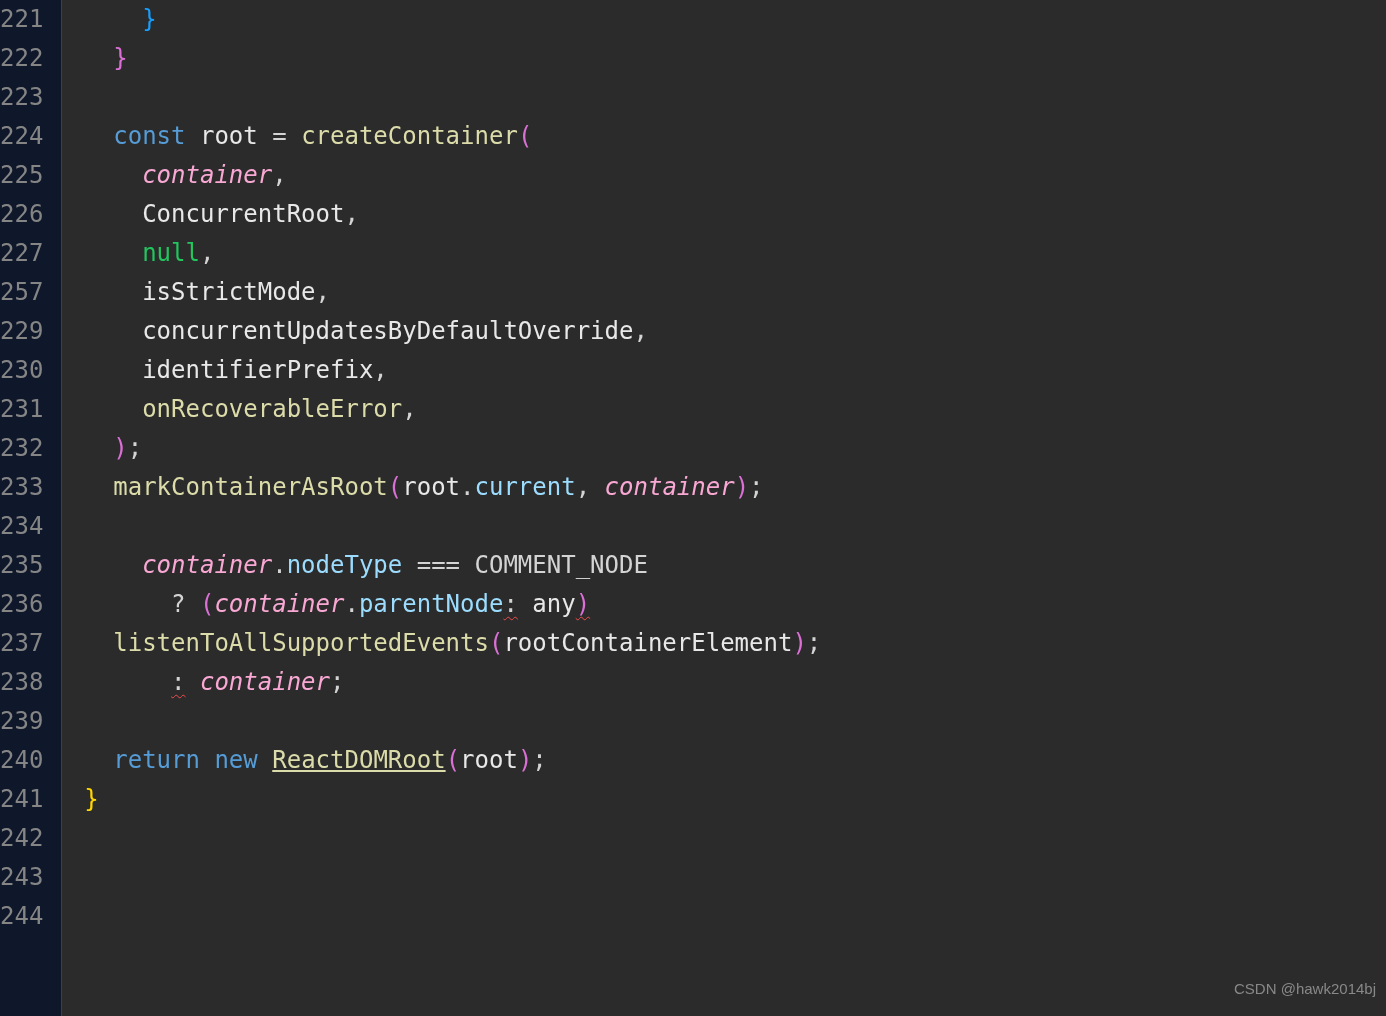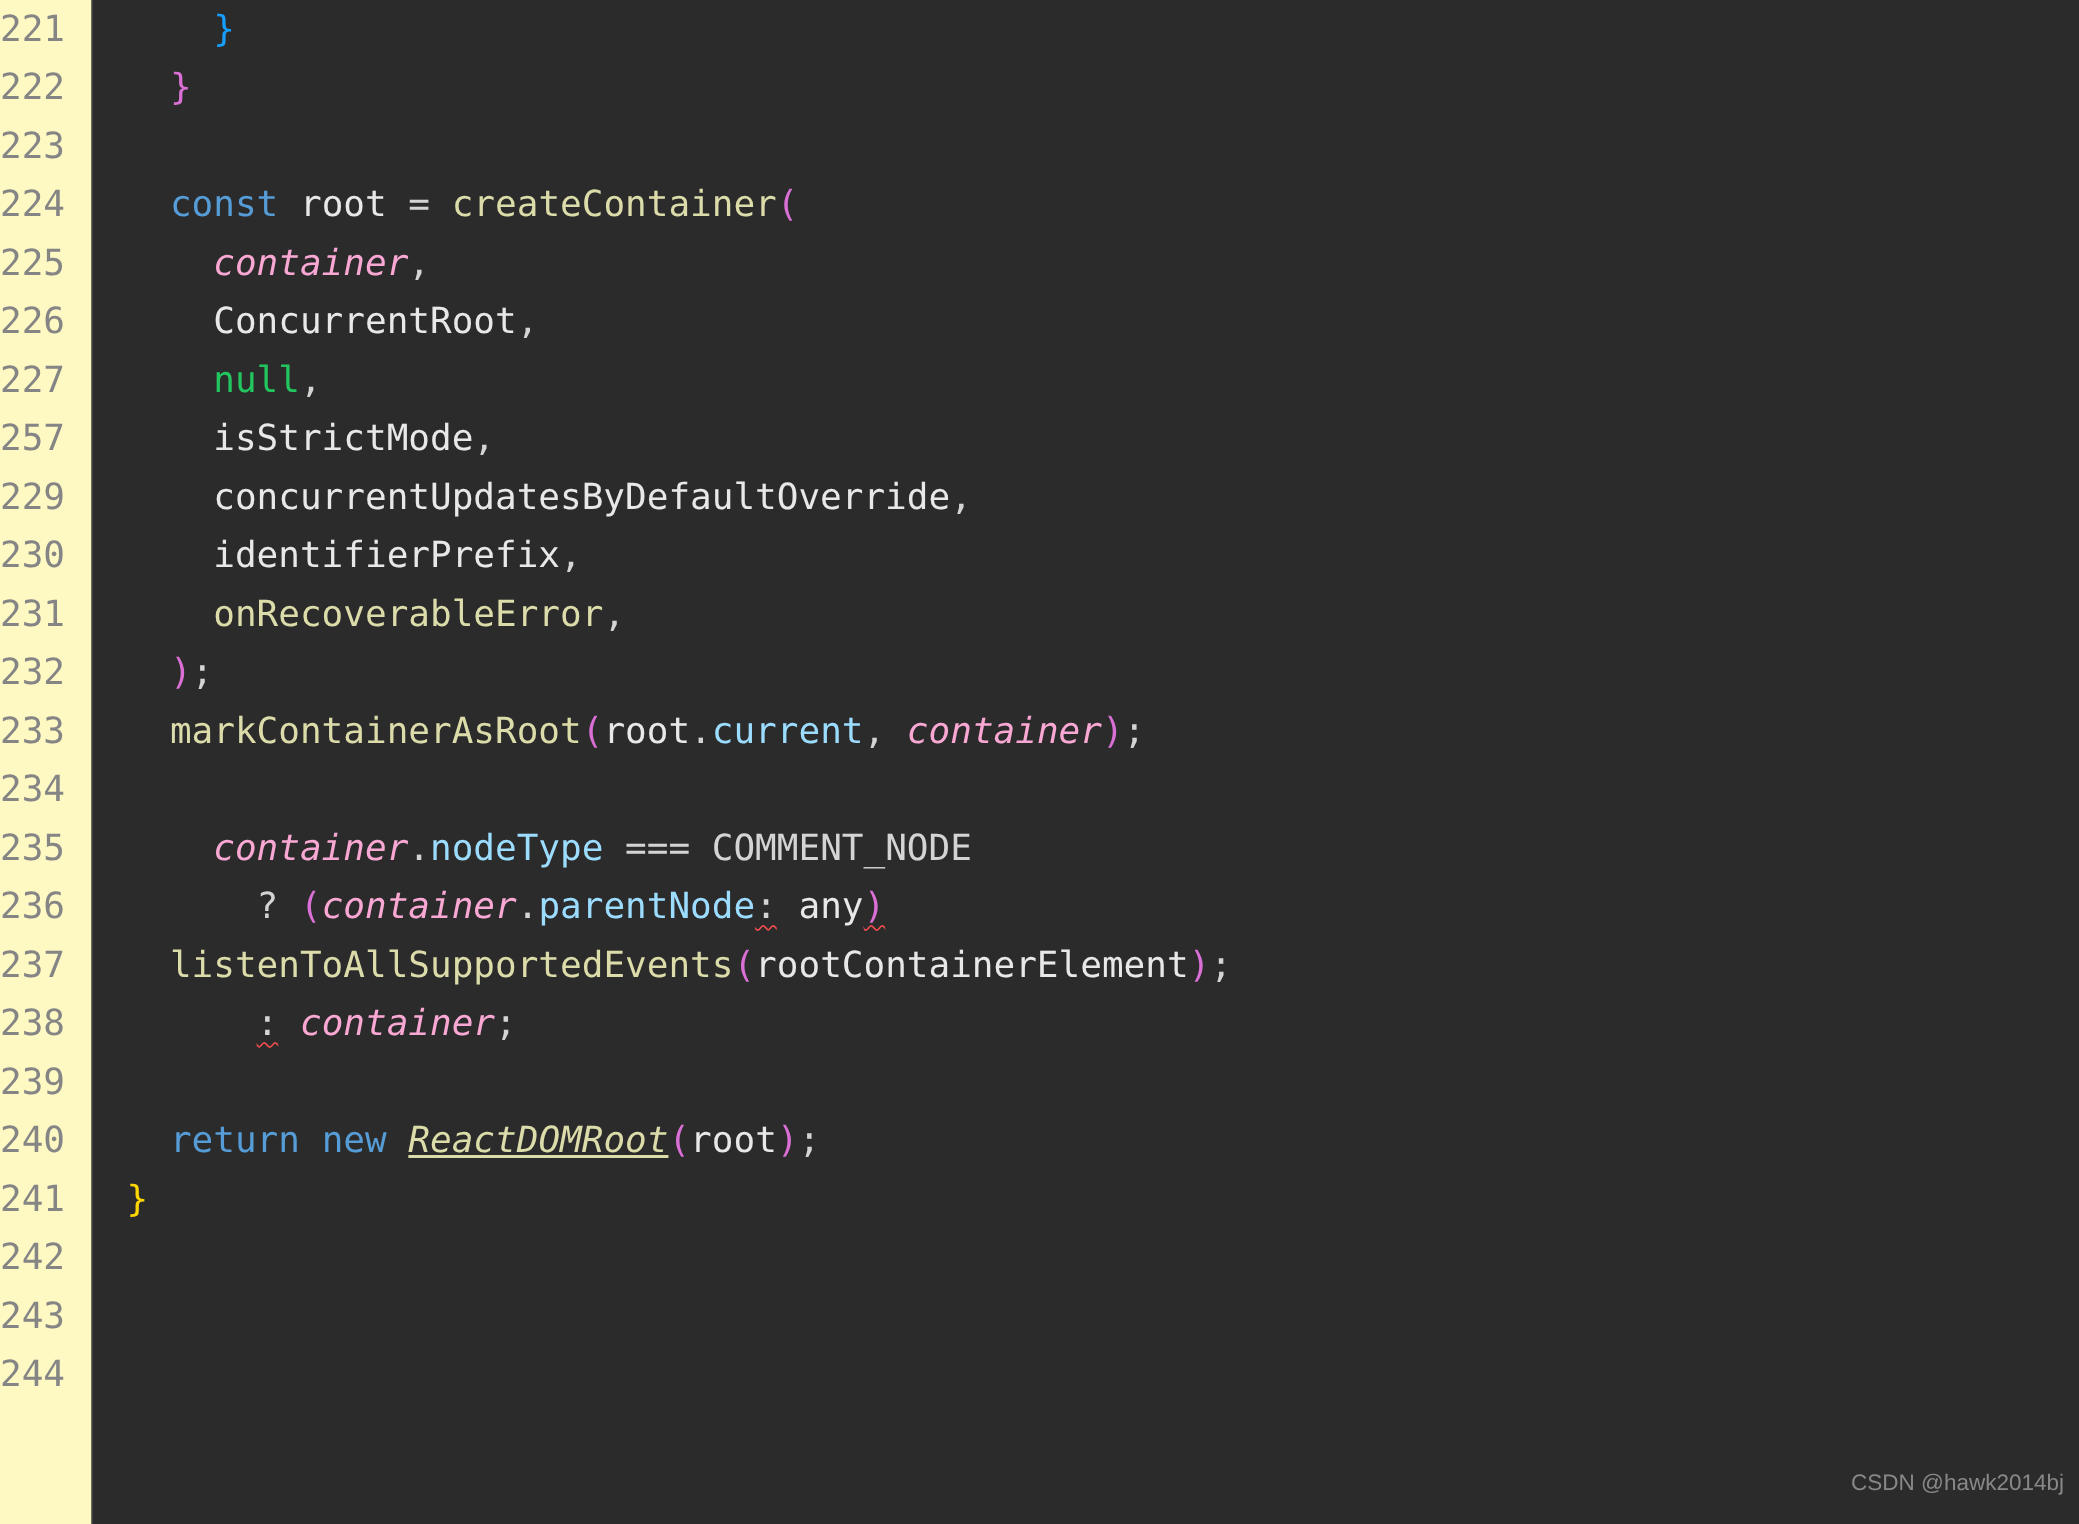--- a/index.html
+++ b/index.html
@@ -11,21 +11,21 @@
       color: #d4d4d4;
       overflow: hidden;
       width: 1386px;
       height: 1016px;
     }
     .editor {
       display: flex;
       height: 100%;
     }
     .gutter {
-      background: #fef9c3;
+      background: #0f172a;
       color: #858585;
       text-align: left;
       padding-right: 18px;
       padding-top: 0;
       user-select: none;
       min-width: 58px;
     }
     .gutter div { height: 39px; }
     .code {
       flex: 1;
@@ -48,21 +48,21 @@
     .c-punct { color: #d4d4d4; }
     .c-paren-p { color: #da70d6; }
     .c-brace-y { color: #ffd700; }
     .c-brace-p { color: #da70d6; }
     .c-brace-b { color: #179fff; }
     .c-type { color: #4ec9b0; font-style: italic; }
     .c-prop { color: #9cdcfe; }
     .c-op { color: #d4d4d4; }
     .c-new { color: #569cd6; }
     .c-constant { color: #d4d4d4; }
-    .c-class { color: #dcdcaa; text-decoration: underline; text-decoration-color: #dcdcaa; font-style: italic; }
+    .c-class { color: #dcdcaa; text-decoration: underline; text-decoration-color: #dcdcaa; }
     .wavy { text-decoration: wavy underline #f14c4c; text-decoration-thickness: 1px; }
     .wavy2 { text-decoration: wavy underline #f14c4c; text-underline-offset: 4px; text-decoration-thickness: 1px; }
     .watermark {
       position: absolute;
       bottom: 8px;
       right: 10px;
       color: #888;
       font-size: 15px;
       font-family: -apple-system, sans-serif;
     }

